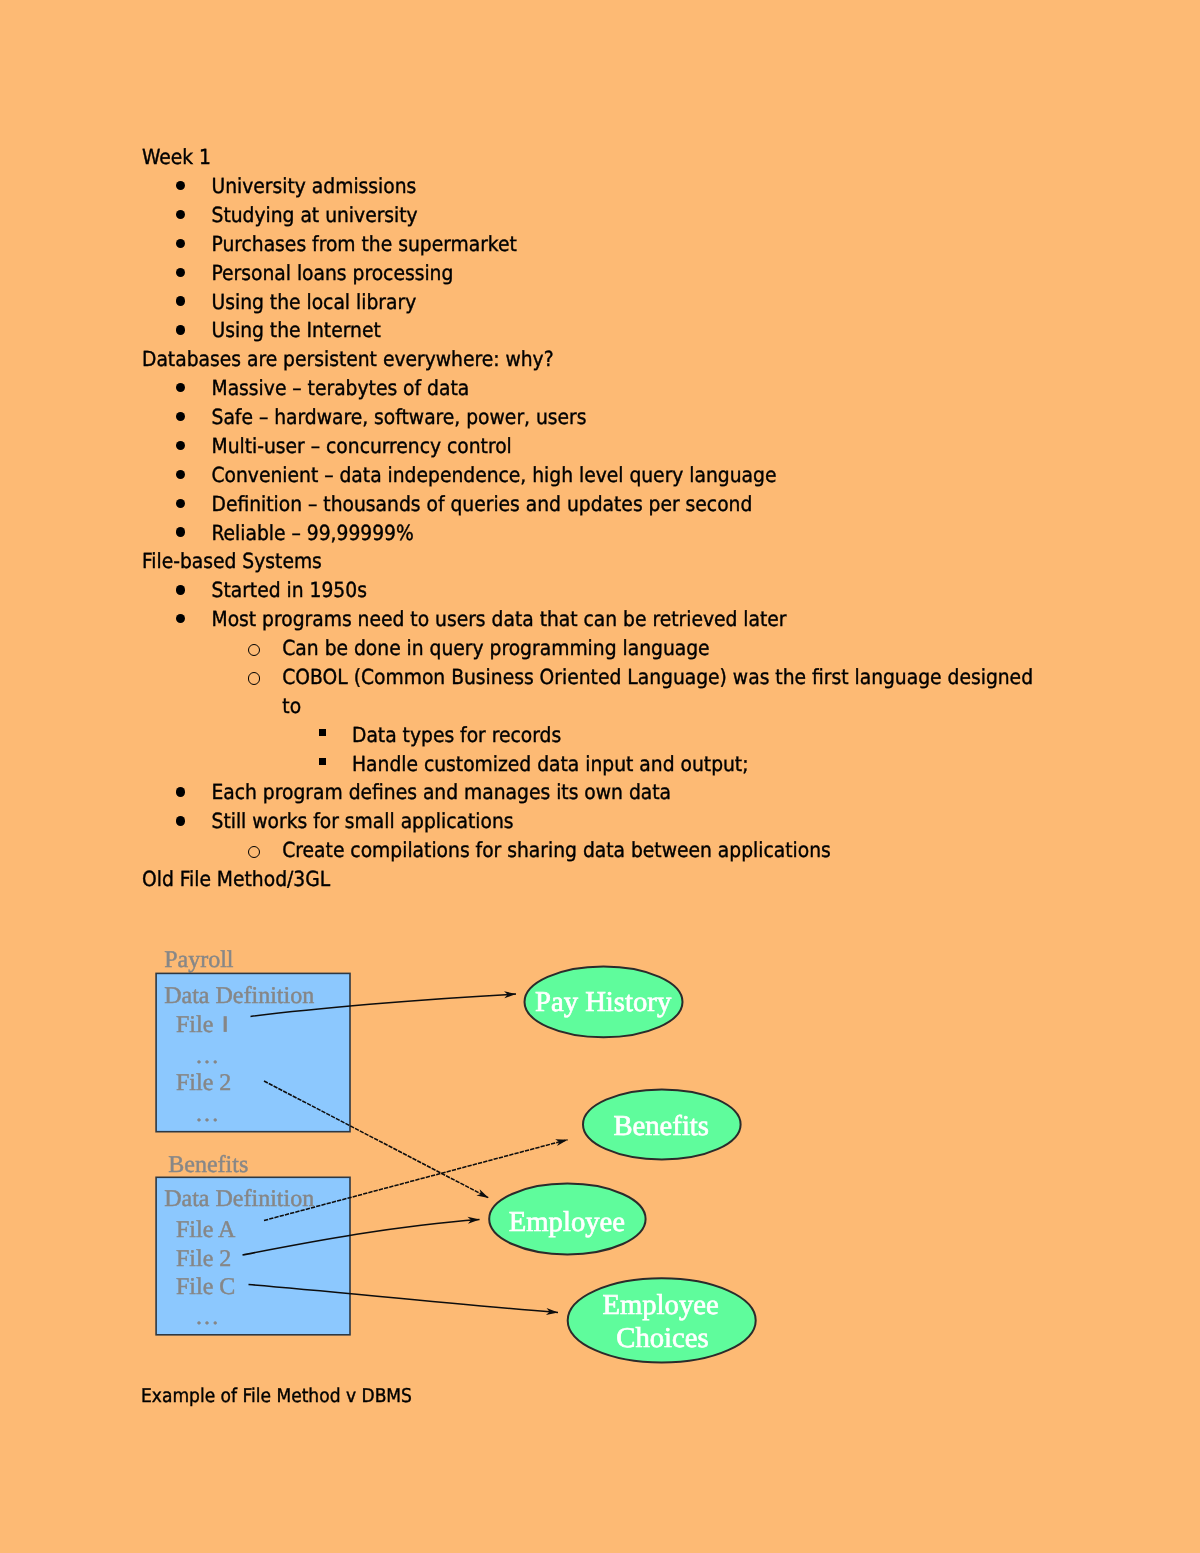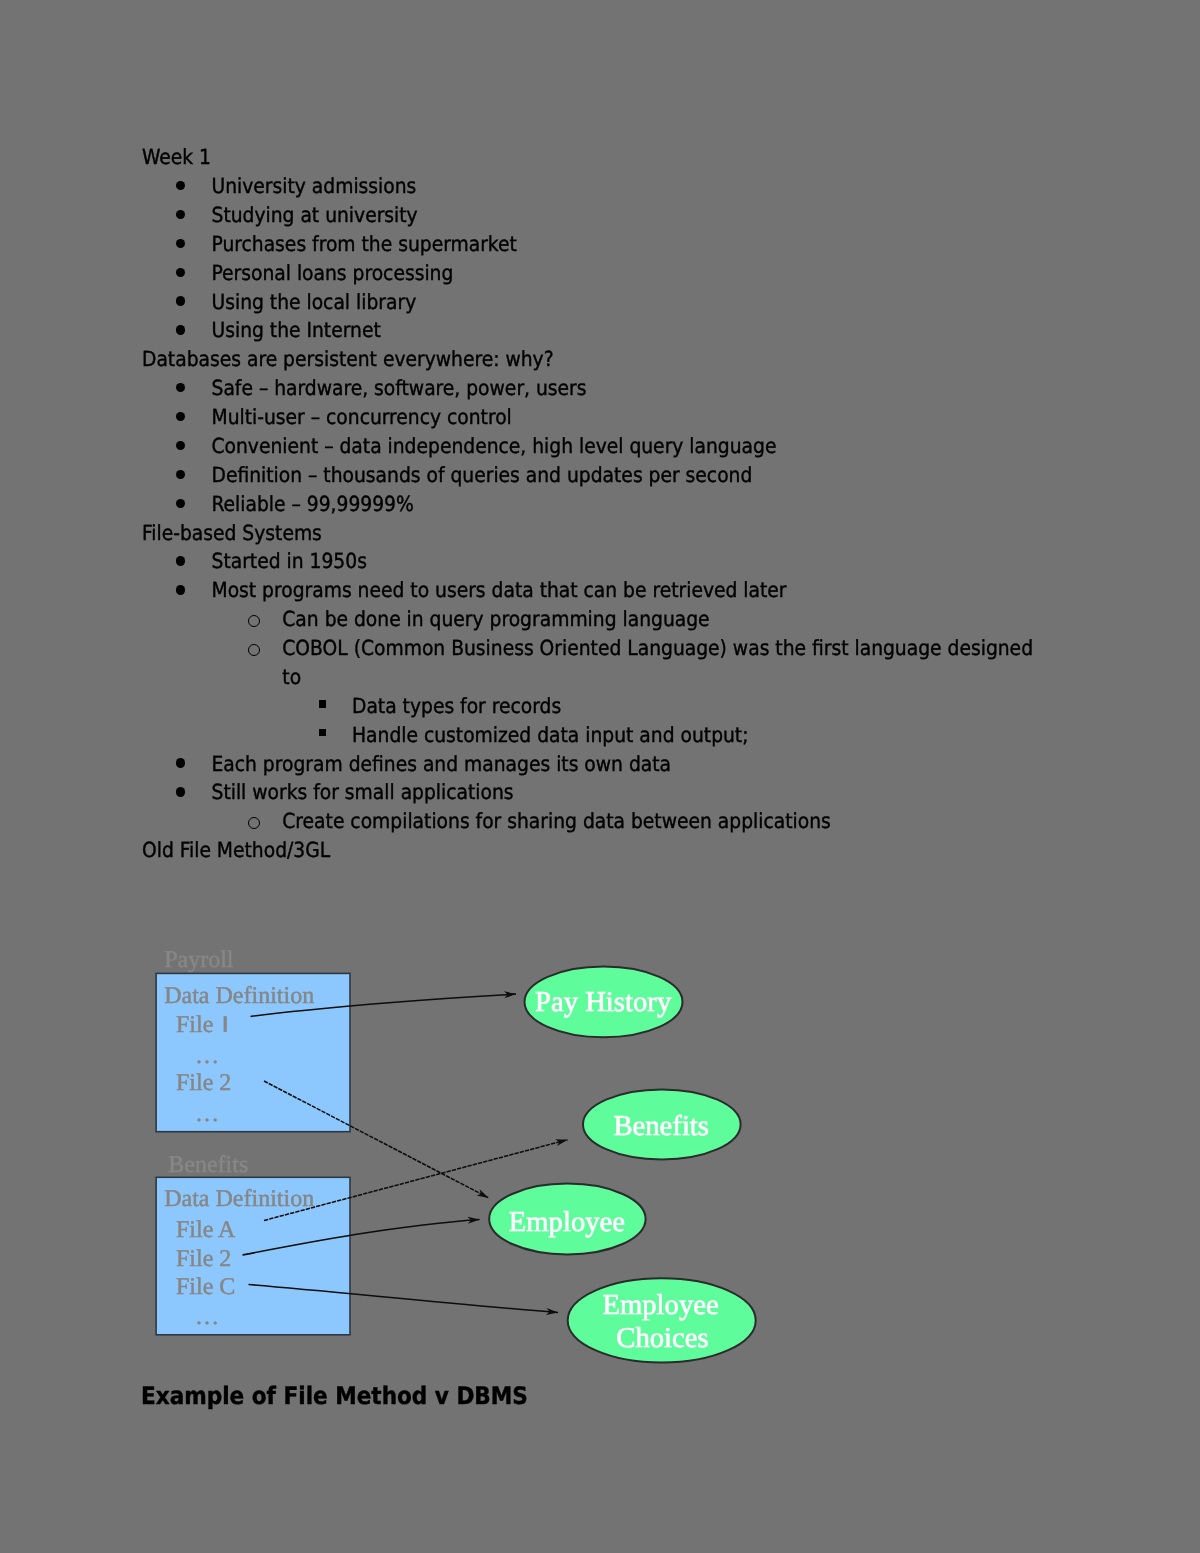--- a/index.html
+++ b/index.html
@@ -4,21 +4,21 @@
 <title>Week 1</title>
 <style>
   html, body { margin:0; padding:0; background:#ffffff; }
   body {
     width:1200px; height:1553px;
     font-family:"DejaVu Sans Condensed","DejaVu Sans",sans-serif;
     color:#000000;
     -webkit-font-smoothing:antialiased;
     text-rendering:geometricPrecision;
   }
-  .page { position:relative; width:1200px; height:1553px; overflow:hidden; background:#737373; }
+  .page { position:relative; width:1200px; height:1553px; overflow:hidden; background:#fdba74; }
 
   .doc { position:absolute; left:142px; top:143.2px; width:898px; transform:translateZ(0); }
 
   .para { font-size:20.8px; line-height:28.88px; -webkit-text-stroke:0.38px #000; }
 
   .li { display:flex; font-size:20.8px; line-height:28.88px; -webkit-text-stroke:0.38px #000; }
   .li .mk { flex:0 0 auto; display:block; position:relative; }
   .li .tx { flex:1 1 auto; }
 
   
@@ -43,21 +43,21 @@
   }
 
   
   .diagram { position:absolute; left:0; top:0; width:964px; height:1553px; transform:translateZ(0); }
   .diagram svg { display:block; }
   .dg-box-text { font-family:"Liberation Serif","DejaVu Serif",serif; font-size:24px; fill:#868686; stroke:#868686; stroke-width:0.45px; paint-order:stroke fill; }
   .dg-dots { font-family:"Liberation Serif","DejaVu Serif",serif; font-size:24px; fill:#868686; stroke:#868686; stroke-width:0.45px; paint-order:stroke fill; letter-spacing:2.1px; }
   .dg-label { font-family:"Liberation Serif","DejaVu Serif",serif; font-size:24px; fill:#878787; stroke:#878787; stroke-width:0.45px; paint-order:stroke fill; }
   .dg-ell-text { font-family:"Liberation Serif","DejaVu Serif",serif; font-size:28.7px; fill:#ffffff; stroke:#ffffff; stroke-width:0.7px; paint-order:stroke fill; text-anchor:middle; }
 
-  .closing { position:absolute; left:141px; top:1381.5px; transform:translateZ(0); font-size:24px; line-height:28.88px;font-weight:bold; -webkit-text-stroke:0.38px #000; }
+  .closing { position:absolute; left:141px; top:1381.5px; transform:translateZ(0); font-size:19px; line-height:28.88px; -webkit-text-stroke:0.38px #000; }
 </style>
 </head>
 <body>
 
 <div class="page">
   <div class="doc">
       <div class="para">Week 1</div>
       <div class="li l1">
         <span class="mk"></span>
         <span class="tx">University admissions</span>
@@ -76,20 +76,24 @@
       </div>
       <div class="li l1">
         <span class="mk"></span>
         <span class="tx">Using the local library</span>
       </div>
       <div class="li l1">
         <span class="mk"></span>
         <span class="tx">Using the Internet</span>
       </div>
       <div class="para">Databases are persistent everywhere: why?</div>
+      <div class="li l1">
+        <span class="mk"></span>
+        <span class="tx">Massive – terabytes of data</span>
+      </div>
       <div class="li l1">
         <span class="mk"></span>
         <span class="tx">Safe – hardware, software, power, users</span>
       </div>
       <div class="li l1">
         <span class="mk"></span>
         <span class="tx">Multi-user – concurrency control</span>
       </div>
       <div class="li l1">
         <span class="mk"></span>

